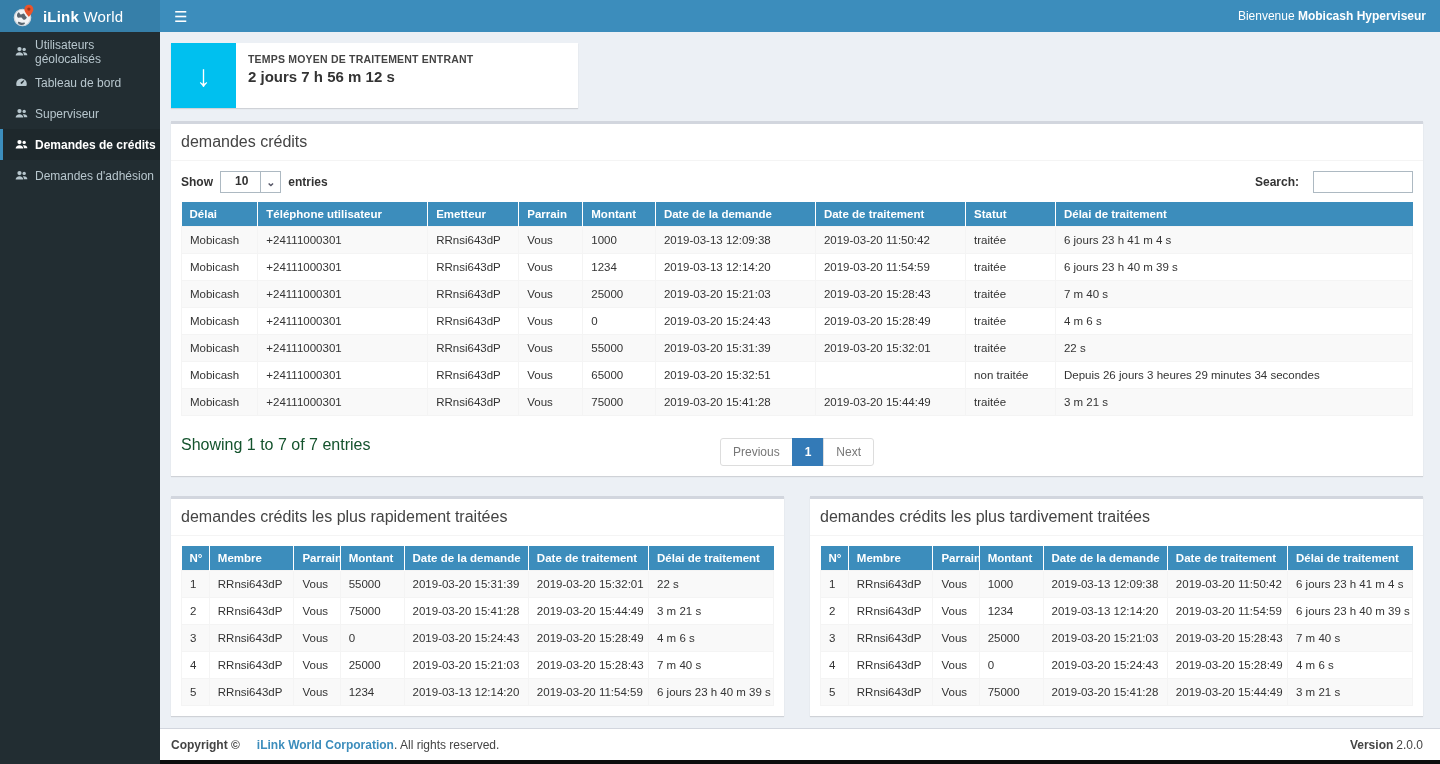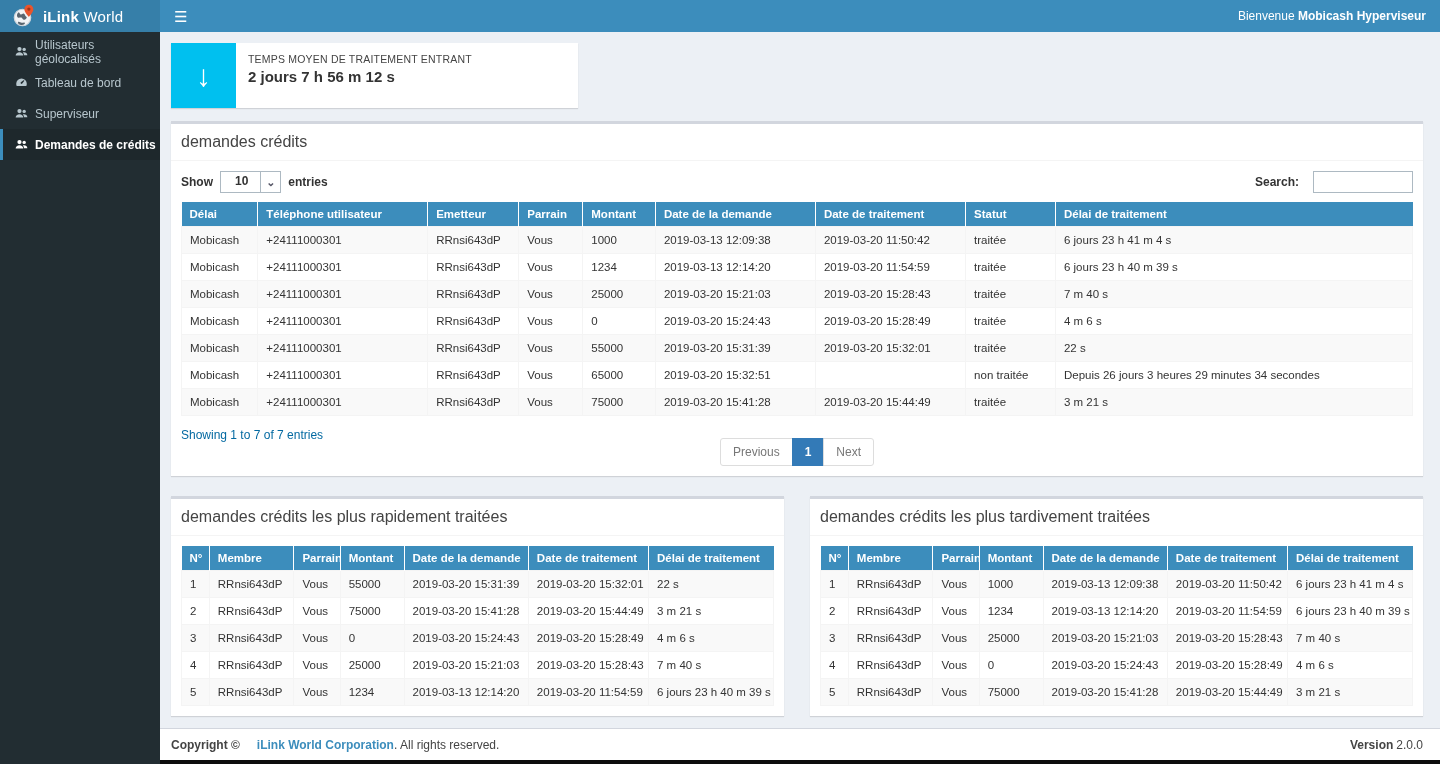--- a/index.html
+++ b/index.html
@@ -56,21 +56,21 @@
     width: 407px; height: 65px; background: #fff;
     box-shadow: 0 1px 1px rgba(0,0,0,.12);
     display: flex; margin-bottom: 13px;
   }
   .info-box-icon {
     width: 65px; height: 65px; background: #00c0ef; color: #fff;
     display: flex; align-items: center; justify-content: center;
     font-size: 30px; flex-shrink: 0;
   }
   .info-box-content { padding: 10px 12px; }
-  .info-box-label { font-size: 10.5px; font-weight: normal; color: #444; text-transform: uppercase; letter-spacing: .2px; }
+  .info-box-label { font-size: 10.5px; font-weight: bold; color: #444; text-transform: uppercase; letter-spacing: .2px; }
   .info-box-value { font-size: 15px; font-weight: bold; color: #333; margin-top: 3px; }
 
   
   .box {
     background: #fff; border-top: 3px solid #d2d6de;
     box-shadow: 0 1px 1px rgba(0,0,0,.12);
   }
   .box-header { padding: 9px 10px; border-bottom: 1px solid #f4f4f4; }
   .box-title { font-size: 16px; font-weight: normal; color: #444; }
   .box-body { padding: 10px; }
@@ -111,21 +111,21 @@
   .main-grid th:nth-child(3){width:7.4%}  .main-grid th:nth-child(4){width:5.2%}
   .main-grid th:nth-child(5){width:5.9%}  .main-grid th:nth-child(6){width:13%}
   .main-grid th:nth-child(7){width:12.2%} .main-grid th:nth-child(8){width:7.3%}
 
   .mini-grid th:nth-child(1){width:4.7%}  .mini-grid th:nth-child(2){width:14.3%}
   .mini-grid th:nth-child(3){width:7.8%}  .mini-grid th:nth-child(4){width:10.8%}
   .mini-grid th:nth-child(5){width:21%}   .mini-grid th:nth-child(6){width:20.3%}
 
   
   .dt-footer { position: relative; margin-top: 10px; min-height: 40px; }
-  .dt-info { font-size: 12px; color: #0369a1; position: absolute; left: 0; top: 2px; }
+  .dt-info { font-size: 16px; color: #14532d; position: absolute; left: 0; top: 10px; }
   .dt-paginate { display: flex; justify-content: center; padding-top: 12px; }
   .page-btn {
     font-size: 12px; padding: 6px 12px; border: 1px solid #ddd; background: #fff;
     color: #777; cursor: pointer; margin-left: -1px;
   }
   .page-btn:first-child { border-radius: 3px 0 0 3px; margin-left: 0; }
   .page-btn:last-child { border-radius: 0 3px 3px 0; }
   .page-btn.active { background: #337ab7; border-color: #337ab7; color: #fff; font-weight: bold; }
 
   
@@ -205,20 +205,31 @@
         <span class="mi-icon">
           <svg viewBox="0 0 16 16">
               <circle cx="5.5" cy="5" r="2.6"></circle>
               <path d="M.8 13c0-2.6 2.1-4.2 4.7-4.2S10.2 10.4 10.2 13z"></path>
               <circle cx="11.3" cy="5.4" r="2.1"></circle>
               <path d="M11 8.9c2.3 0 4.2 1.4 4.2 3.6h-4.1c0-1.4-.5-2.6-1.4-3.4.4-.1.8-.2 1.3-.2z"></path>
             </svg>
         </span>
         <span class="mi-label">Demandes de crédits</span>
       </li>
+      <li class="menu-item">
+        <span class="mi-icon">
+          <svg viewBox="0 0 16 16">
+              <circle cx="5.5" cy="5" r="2.6"></circle>
+              <path d="M.8 13c0-2.6 2.1-4.2 4.7-4.2S10.2 10.4 10.2 13z"></path>
+              <circle cx="11.3" cy="5.4" r="2.1"></circle>
+              <path d="M11 8.9c2.3 0 4.2 1.4 4.2 3.6h-4.1c0-1.4-.5-2.6-1.4-3.4.4-.1.8-.2 1.3-.2z"></path>
+            </svg>
+        </span>
+        <span class="mi-label">Demandes d'adhésion</span>
+      </li>
     </ul>
   </aside>
 
   <div class="content-wrap">
     <main class="content">
 
       <div class="info-box">
         <div class="info-box-icon">↓</div>
         <div class="info-box-content">
           <div class="info-box-label">TEMPS MOYEN DE TRAITEMENT ENTRANT</div>

